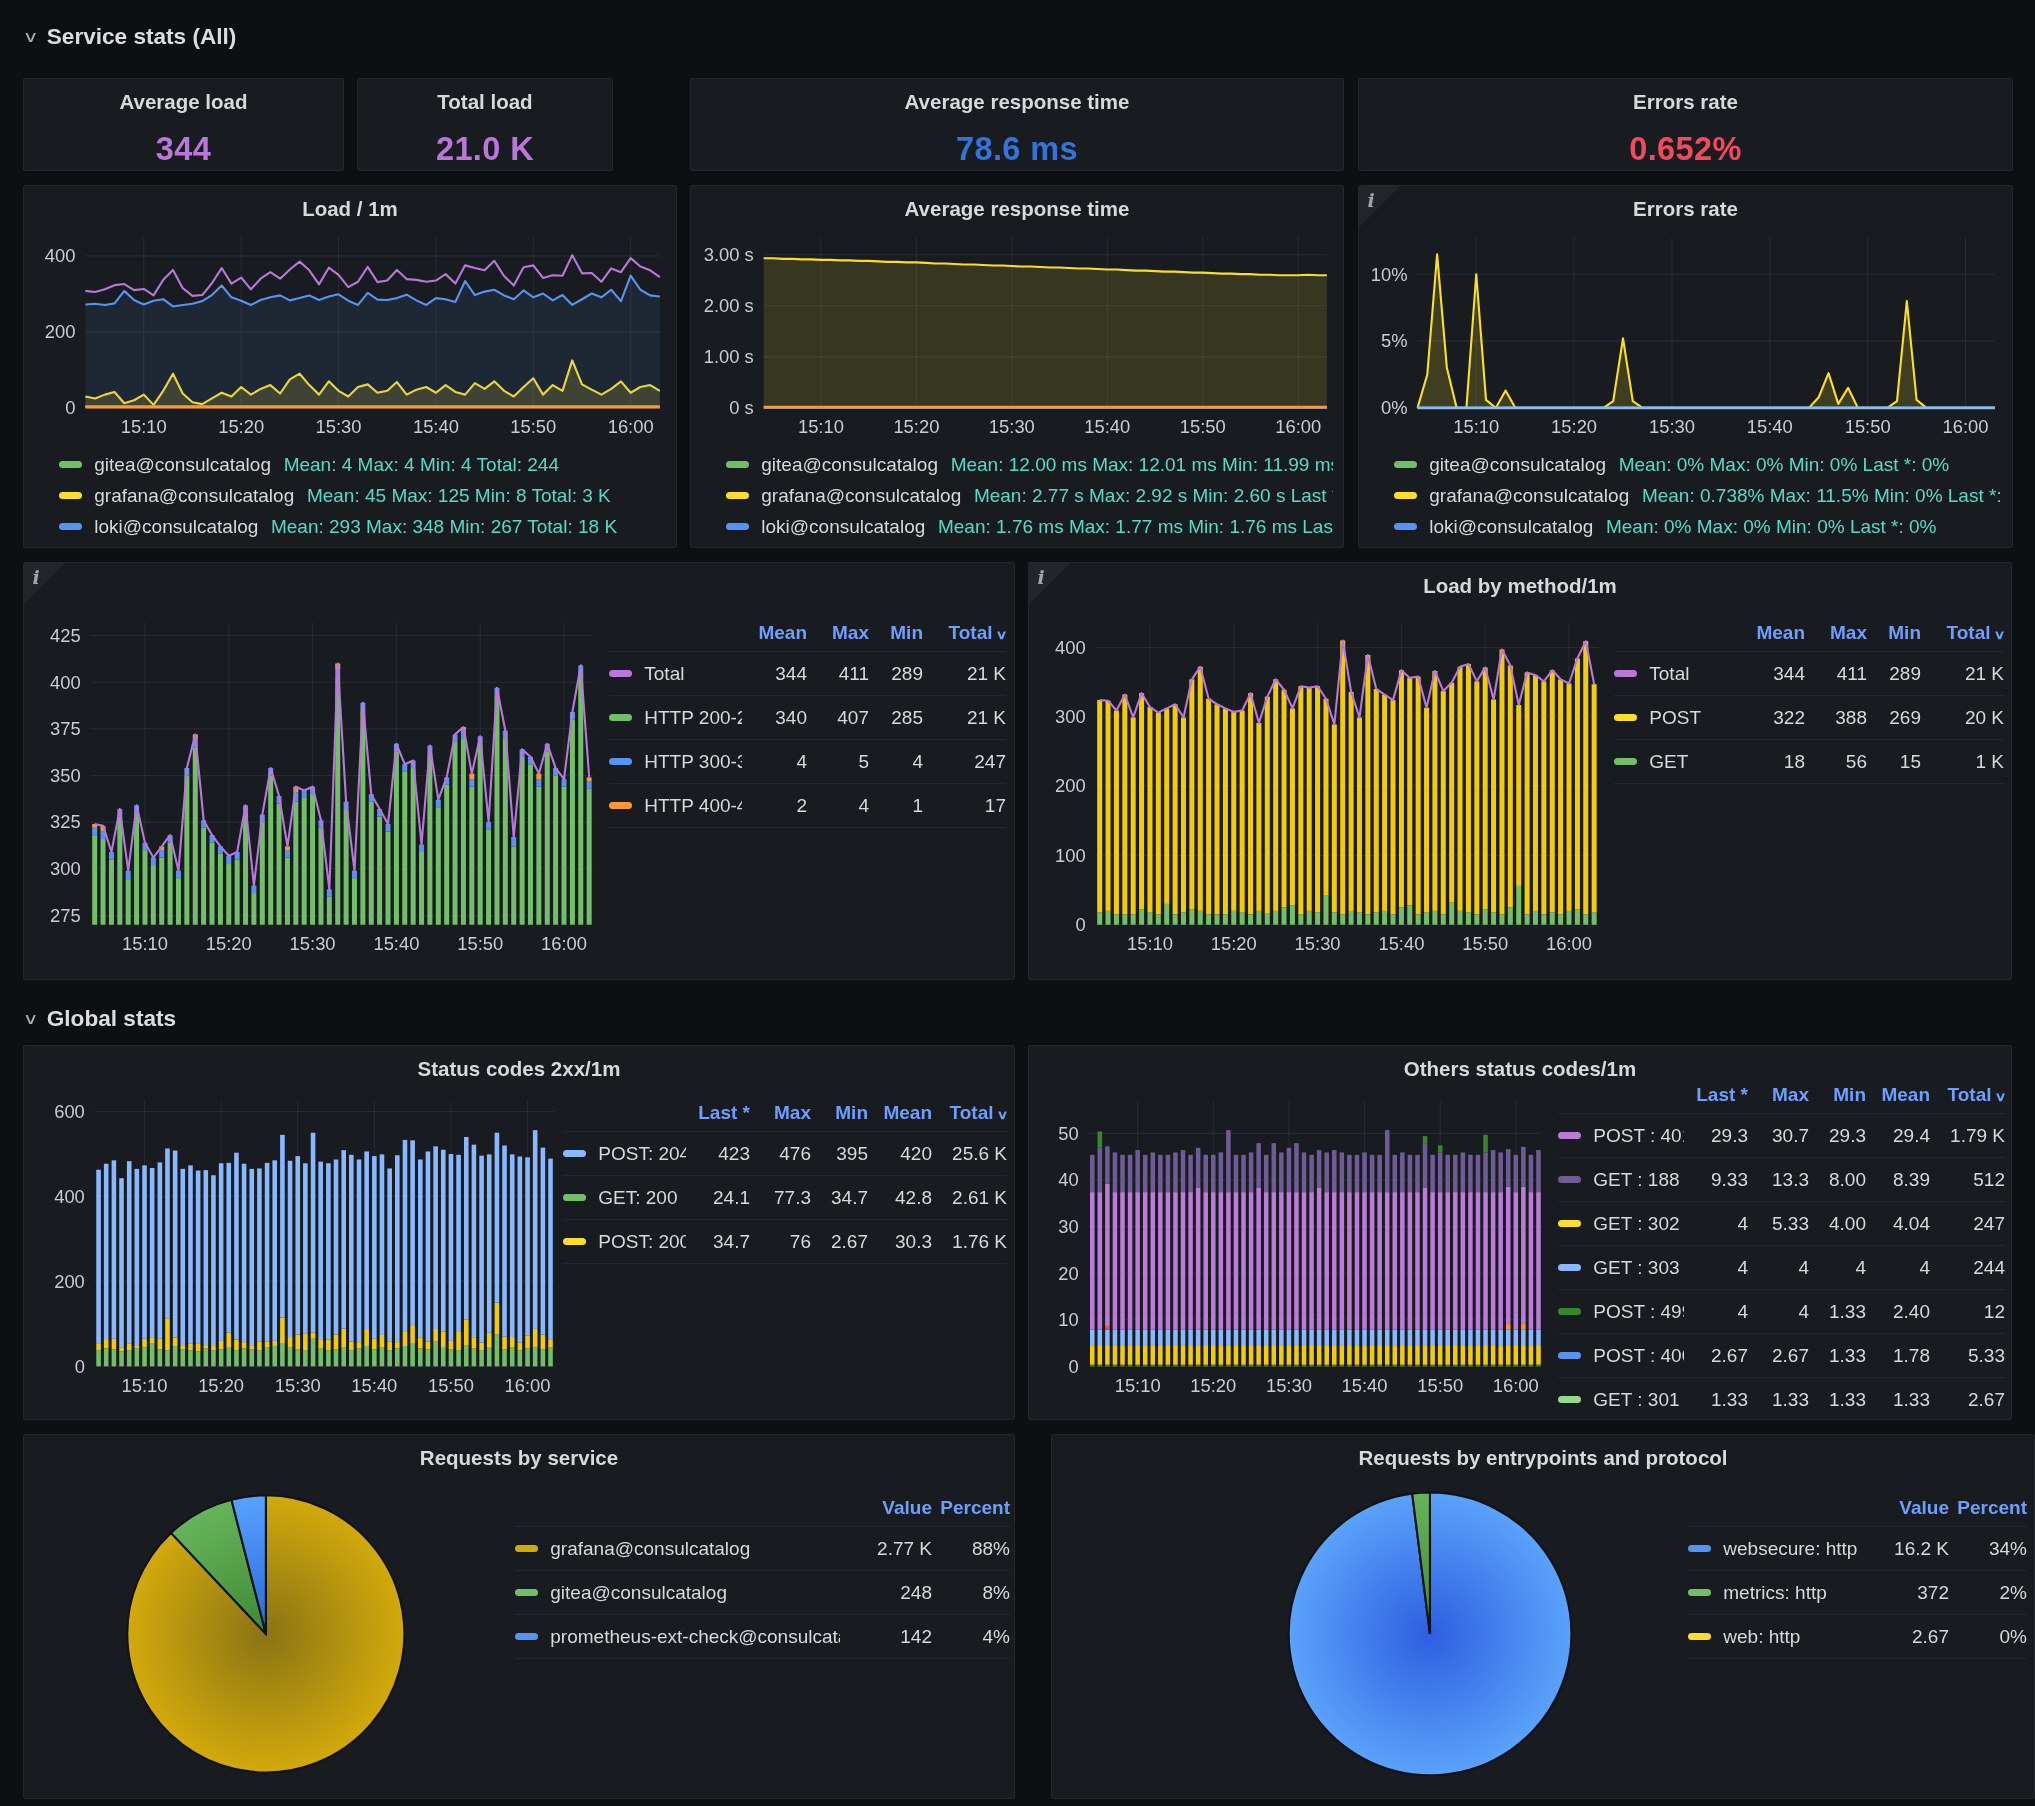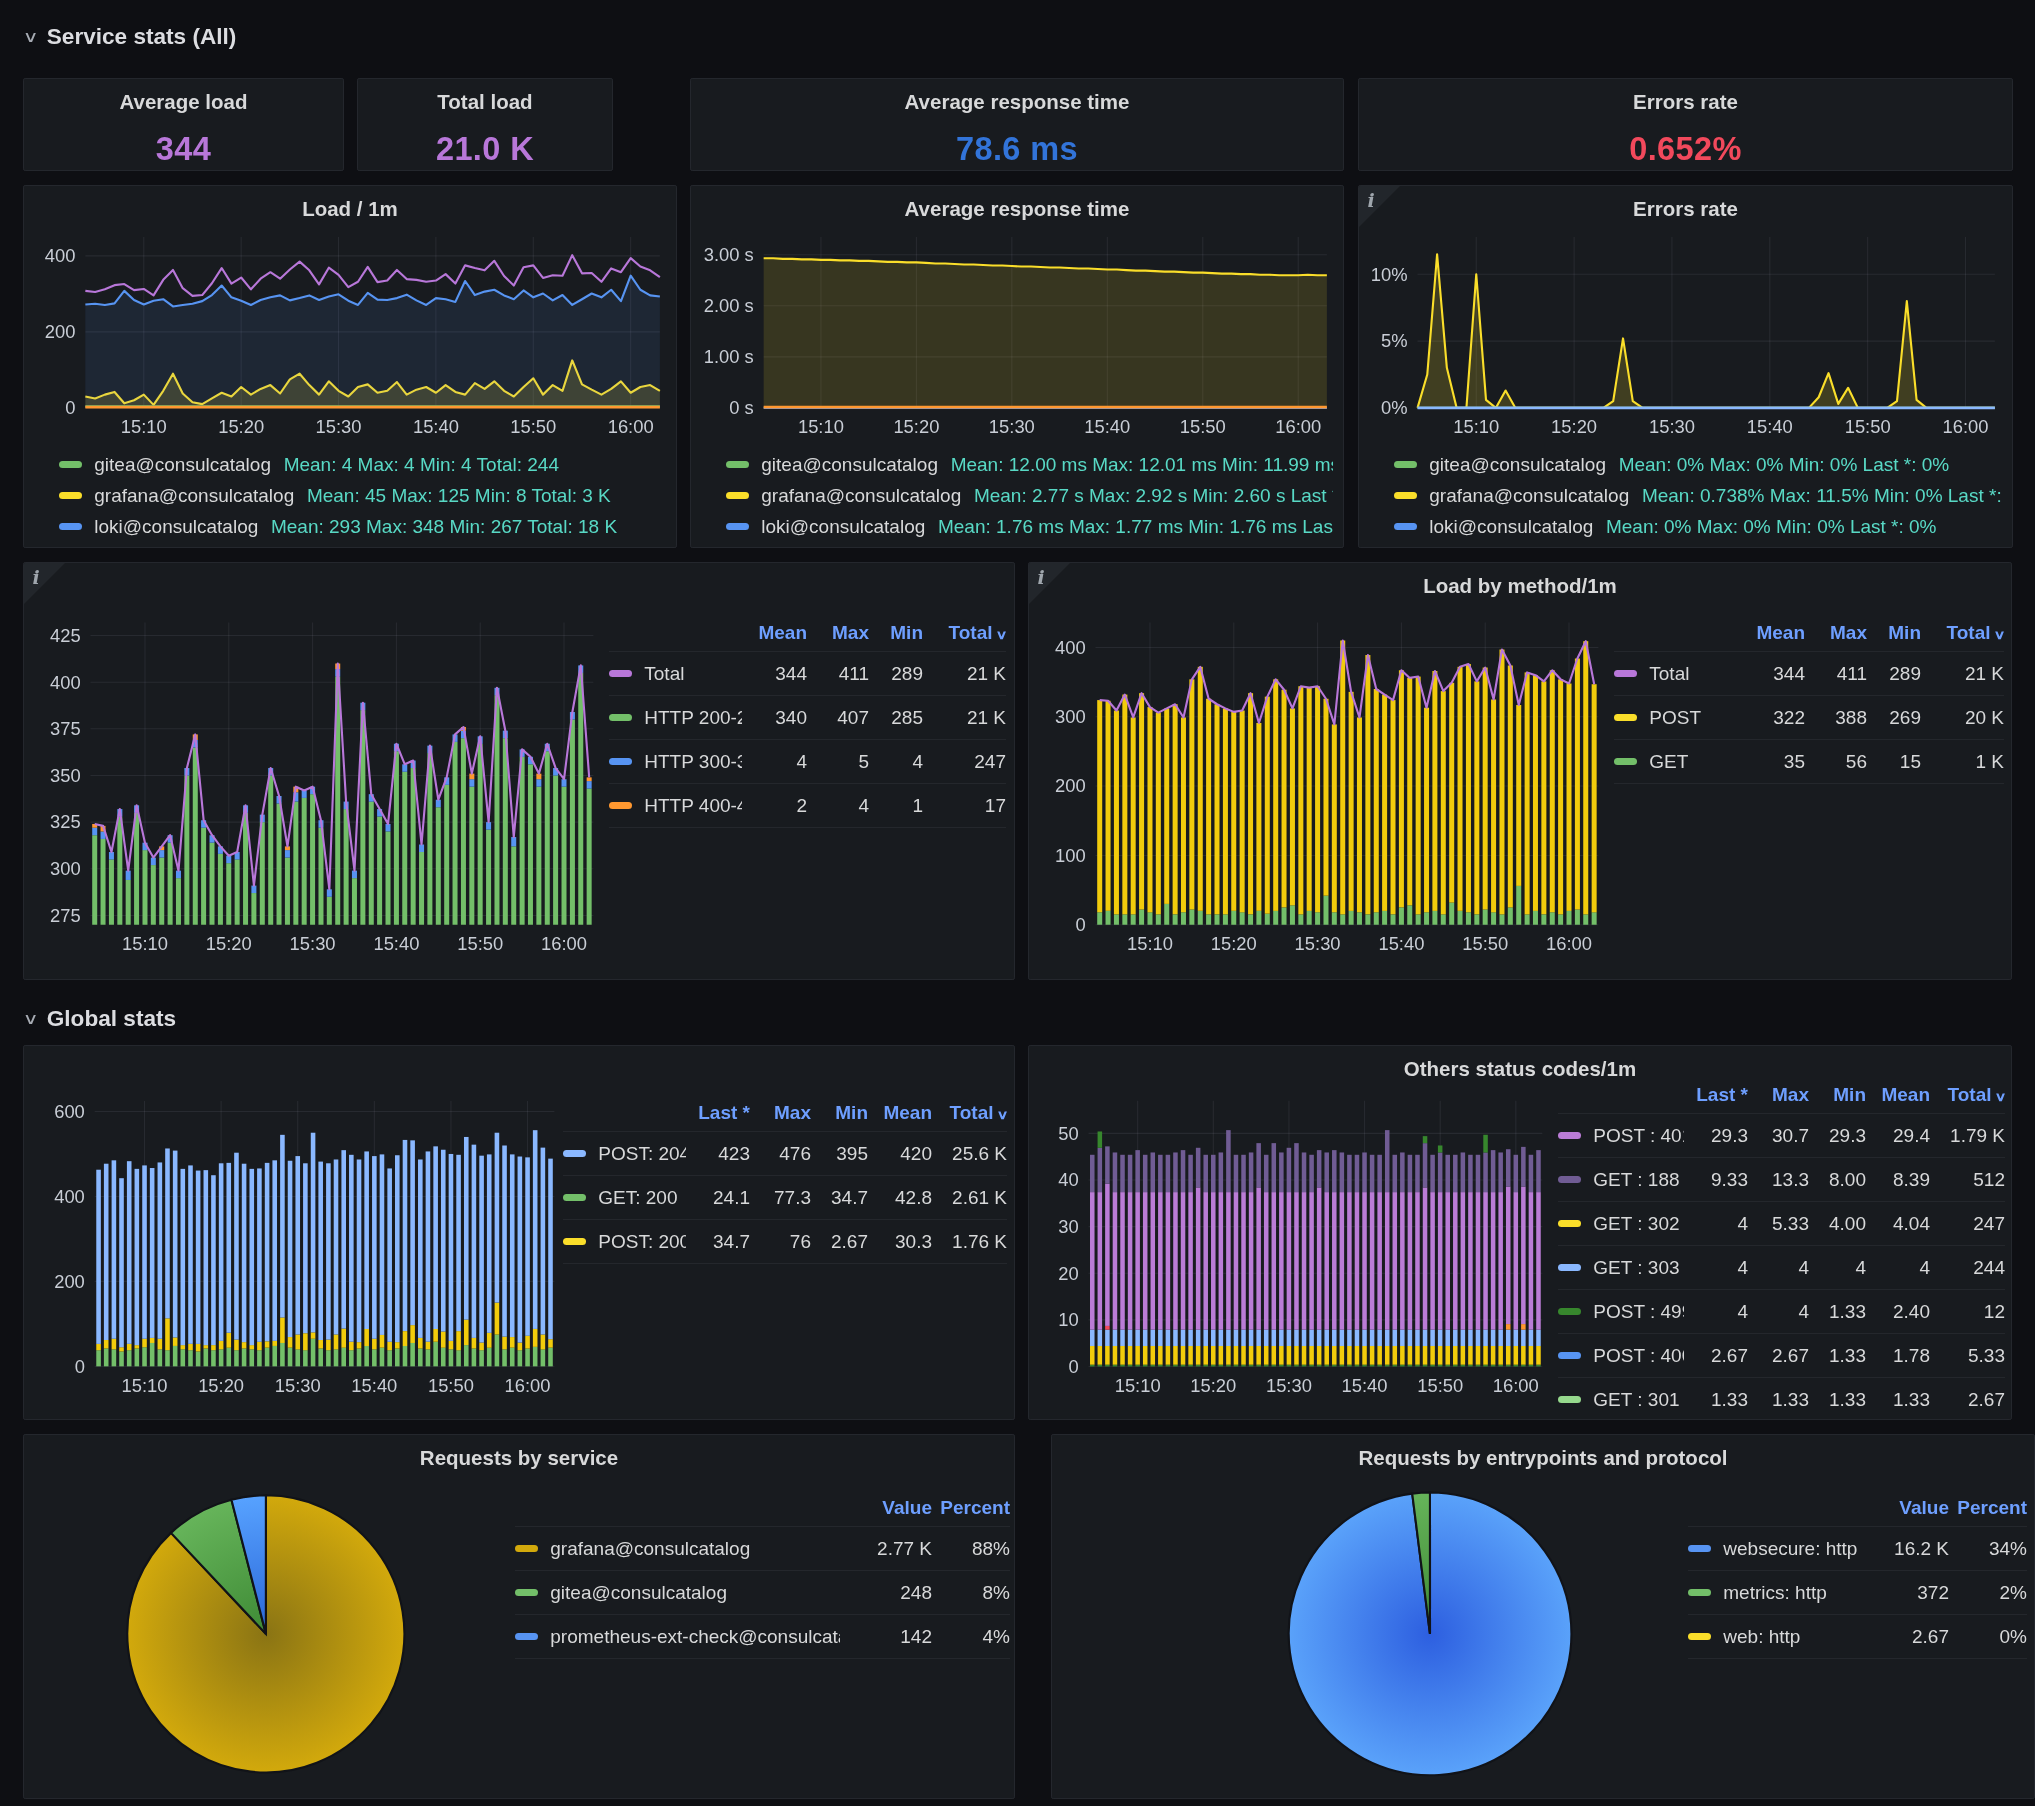--- a/index.html
+++ b/index.html
@@ -583,34 +583,35 @@
         <span class="tcell">322</span>
         <span class="tcell">388</span>
         <span class="tcell">269</span>
         <span class="tcell">20 K</span>
       </div>
       <div class="trow">
         <span class="tsw">
           <i style="background: rgb(115, 191, 105);"></i>
         </span>
         <span class="tlabel">GET</span>
-        <span class="tcell">35</span>
+        <span class="tcell">18</span>
         <span class="tcell">56</span>
         <span class="tcell">15</span>
         <span class="tcell">1 K</span>
       </div>
     </div>
 </div>
 
 <div class="section-title" style="top:1006px;">
   <span class="chev">∨</span>
   <span>Global stats</span>
 </div>
 
 <div class="panel" style="left:23px;top:1045px;width:992px;height:375px;">
+  <div class="ptitle">Status codes 2xx/1m</div>
   <svg class="chart" style="left:10px;top:42px;width:526px;height:311px;" viewBox="0 0 745 440">
       <line x1="156.525" y1="18" x2="156.525" y2="394" stroke="rgba(204,204,220,0.09)" stroke-width="1.5"></line>
       <text x="156.525" y="430" text-anchor="middle" fill="#c9ced6" font-size="26">15:10</text>
       <line x1="265.025" y1="18" x2="265.025" y2="394" stroke="rgba(204,204,220,0.09)" stroke-width="1.5"></line>
       <text x="265.025" y="430" text-anchor="middle" fill="#c9ced6" font-size="26">15:20</text>
       <line x1="373.525" y1="18" x2="373.525" y2="394" stroke="rgba(204,204,220,0.09)" stroke-width="1.5"></line>
       <text x="373.525" y="430" text-anchor="middle" fill="#c9ced6" font-size="26">15:30</text>
       <line x1="482.025" y1="18" x2="482.025" y2="394" stroke="rgba(204,204,220,0.09)" stroke-width="1.5"></line>
       <text x="482.025" y="430" text-anchor="middle" fill="#c9ced6" font-size="26">15:40</text>
       <line x1="590.525" y1="18" x2="590.525" y2="394" stroke="rgba(204,204,220,0.09)" stroke-width="1.5"></line>

